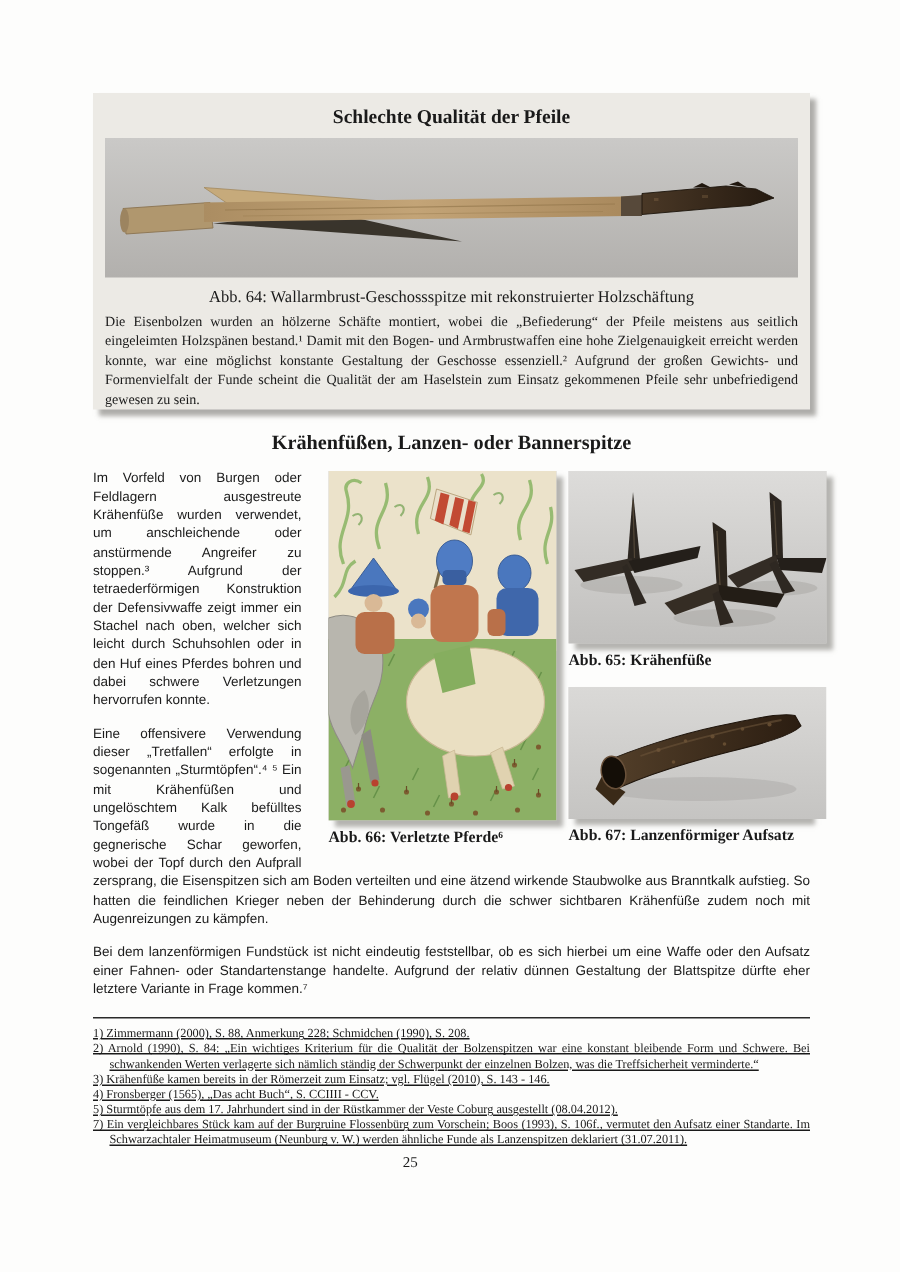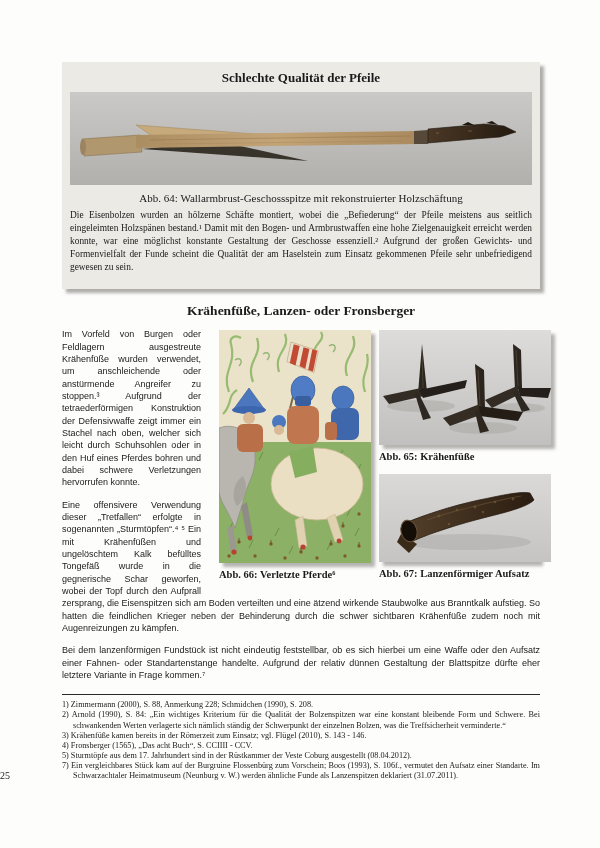--- a/index.html
+++ b/index.html
@@ -3,21 +3,21 @@
 <meta charset="utf-8">
 <style>
   html,body{margin:0;padding:0;}
   body{background:#ffffff;width:600px;height:848px;position:relative;
        font-family:"Liberation Serif","DejaVu Serif",serif;color:#1a1a1a;}
   .page{position:absolute;inset:0;background:#fdfdfc;overflow:hidden;}
   .content{position:absolute;left:62px;top:62px;width:478px;}
 
   
   .box64{background:#eceae5;box-shadow:4px 4px 3px rgba(110,108,102,.55);
-         padding:6px 8px 16px 8px;}
+         padding:6px 8px 0 8px;}
   .box-title{text-align:center;font-weight:bold;font-size:13px;margin:2px 0 6px 0;
              font-family:"Liberation Serif","DejaVu Serif",serif;}
   .photo{background:#c5c4c2;line-height:0;}
   .photo svg{display:block;}
   .caption64{text-align:center;font-weight:normal;font-size:11px;margin:7px 0 5px 0;}
   .box-para{font-size:9.4px;line-height:1.37;text-align:justify;margin:0;}
 
   
   .section-heading{text-align:center;font-weight:bold;font-size:13.5px;margin:14px 0 9px 0;}
   .section{font-family:"Liberation Sans","DejaVu Sans",sans-serif;font-size:9px;
@@ -28,23 +28,23 @@
   .figcol-b{width:172px;}
   .fig-photo{background:#d3d2d0;line-height:0;box-shadow:4px 4px 3px rgba(110,108,102,.5);}
   .fig-caption{font-family:"Liberation Serif","DejaVu Serif",serif;font-weight:bold;
                font-size:10.5px;text-align:left;margin-top:6px;line-height:1.15;}
   .fig67{margin-top:11px;}
   .clear{clear:both;}
 
   
   .footnote-rule{border-top:1px solid #2a2a2a;margin-top:13px;}
   .footnotes{margin-top:5px;font-size:8.2px;line-height:1.24;}
-  .footnote{padding-left:11px;text-indent:-11px;text-align:justify;}
-
-  .page-number{position:absolute;left:0;width:547px;top:770px;text-align:left;
+  .footnote{padding-left:11px;text-indent:-11px;text-align:justify;text-decoration:underline;}
+
+  .page-number{position:absolute;left:0;width:547px;top:770px;text-align:center;
                font-size:10px;}
 </style>
 </head>
 <body>
 
 <div class="page">
   <div class="content">
 
     <section class="box64">
       <div class="box-title">Schlechte Qualität der Pfeile</div>
@@ -86,21 +86,21 @@
           <polygon points="416,31 422,29 428,33" fill="#20170e"></polygon>
           <rect x="366" y="40" width="3" height="2" fill="#6e553a" opacity="0.6"></rect>
           <rect x="398" y="38" width="4" height="2" fill="#6e553a" opacity="0.5"></rect>
         </svg>
       </div>
 
       <div class="caption64">Abb. 64: Wallarmbrust-Geschossspitze mit rekonstruierter Holzschäftung</div>
       <p class="box-para">Die Eisenbolzen wurden an hölzerne Schäfte montiert, wobei die „Befiederung“ der Pfeile meistens aus seitlich eingeleimten Holzspänen bestand.¹ Damit mit den Bogen- und Armbrustwaffen eine hohe Zielgenauigkeit erreicht werden konnte, war eine möglichst konstante Gestaltung der Geschosse essenziell.² Aufgrund der großen Gewichts- und Formenvielfalt der Funde scheint die Qualität der am Haselstein zum Einsatz gekommenen Pfeile sehr unbefriedigend gewesen zu sein.</p>
     </section>
 
-    <h2 class="section-heading">Krähenfüße, Lanzen- oder Fronsberger</h2>
+    <h2 class="section-heading">Krähenfüßen, Lanzen- oder Bannerspitze</h2>
 
     <section class="section">
 
       <div class="figures-float">
 
         <figure class="figcol-a" style="margin:0">
           <div class="fig-photo">
             <svg width="152" height="233" viewBox="0 0 152 233">
 
               <rect x="0" y="0" width="152" height="120" fill="#ebe2ca"></rect>

